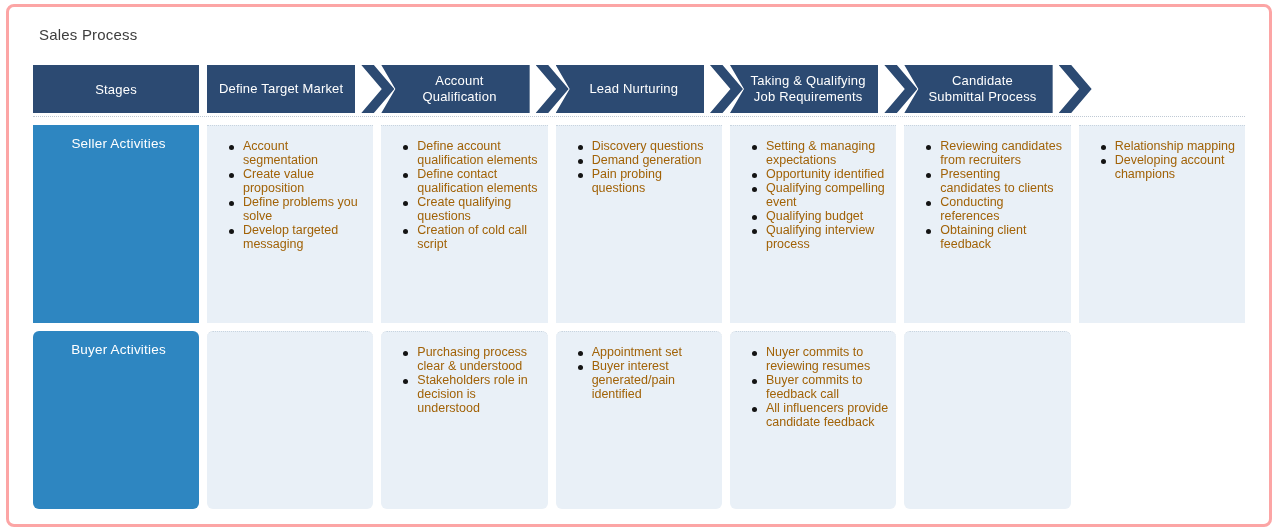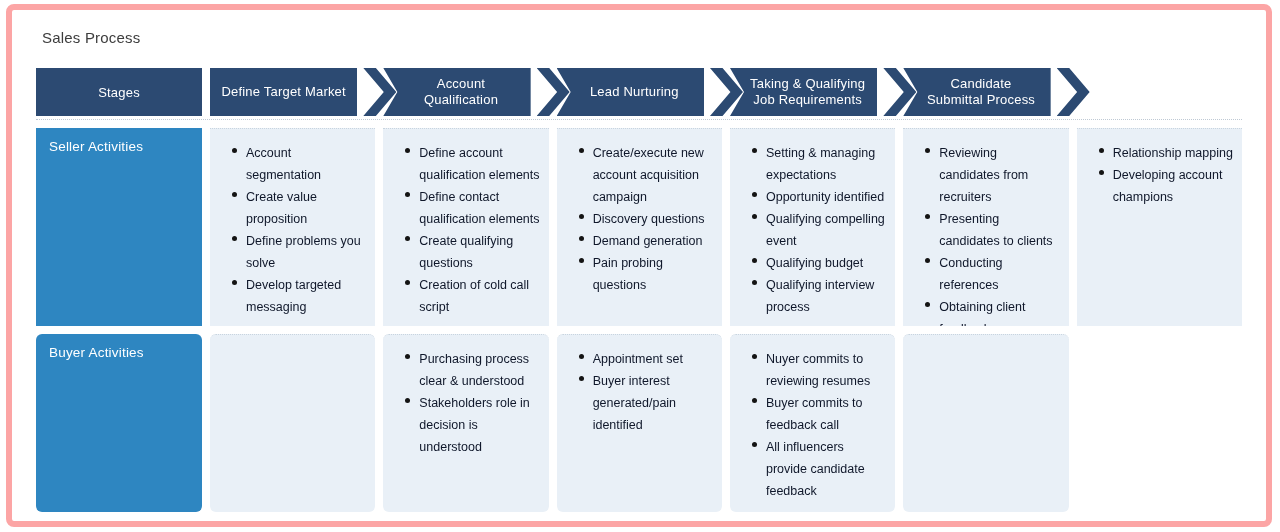--- a/index.html
+++ b/index.html
@@ -4,21 +4,21 @@
 <style>
   html,body{margin:0;padding:0;background:#ffffff;}
   body{
     width:1280px;height:532px;position:relative;
     font-family:"Liberation Sans", sans-serif;
     -webkit-font-smoothing:antialiased;
   }
   .card{
     position:absolute;left:6px;top:4px;width:1266px;height:523px;
     box-sizing:border-box;background:#ffffff;
-    border:6px solid #fca5a5;border-radius:8px;
+    border:3px solid #fca5a5;border-radius:8px;
     padding:16px 24px;
   }
   .title{
     font-size:15px;color:#3d3d3d;font-weight:500;
     margin:3px 0 0 6px;letter-spacing:.2px;
   }
   .grid7{
     display:grid;
     grid-template-columns:166px repeat(6,1fr);
     column-gap:8px;
@@ -58,32 +58,33 @@
     clip-path:polygon(0 0,38% 0,100% 50%,38% 100%,0 100%,62% 50%);
     z-index:2;
   }
   .row{margin-bottom:8px;}
   .row.seller .rowlabel,.row.seller .cell{height:198px;}
   .row.buyer .rowlabel,.row.buyer .cell{height:178px;border-radius:6px;}
   .rowlabel{
     background:var(--blue);color:#fff;box-sizing:border-box;
     font-size:13.5px;letter-spacing:.2px;
     padding:11px 8px 0 13px;
+    text-align:center;
   }
   .cell{
     background:var(--cellbg);box-sizing:border-box;
     border-top:1px dotted #c8d4df;
     padding:13px 8px 8px 10px;
     overflow:hidden;
   }
   .cell ul{
     margin:0;padding:0 0 0 26px;list-style:none;
   }
   .cell li{
-    position:relative;font-size:12.5px;line-height:22px;color:#0f172a;
+    position:relative;font-size:12.5px;line-height:14px;color:#a16207;
   }
   .cell li::before{
     content:"";position:absolute;left:-14px;top:6px;
     width:5px;height:5px;border-radius:50%;background:#141414;
   }
 </style>
 </head>
 <body>
 
 <div class="card">
@@ -127,21 +128,20 @@
     <div class="cell">
       <ul>
           <li>Define account qualification elements</li>
           <li>Define contact qualification elements</li>
           <li>Create qualifying questions</li>
           <li>Creation of cold call script</li>
         </ul>
     </div>
     <div class="cell">
       <ul>
-          <li>Create/execute new account acquisition campaign</li>
           <li>Discovery questions</li>
           <li>Demand generation</li>
           <li>Pain probing questions</li>
         </ul>
     </div>
     <div class="cell">
       <ul>
           <li>Setting &amp; managing expectations</li>
           <li>Opportunity identified</li>
           <li>Qualifying compelling event</li>

